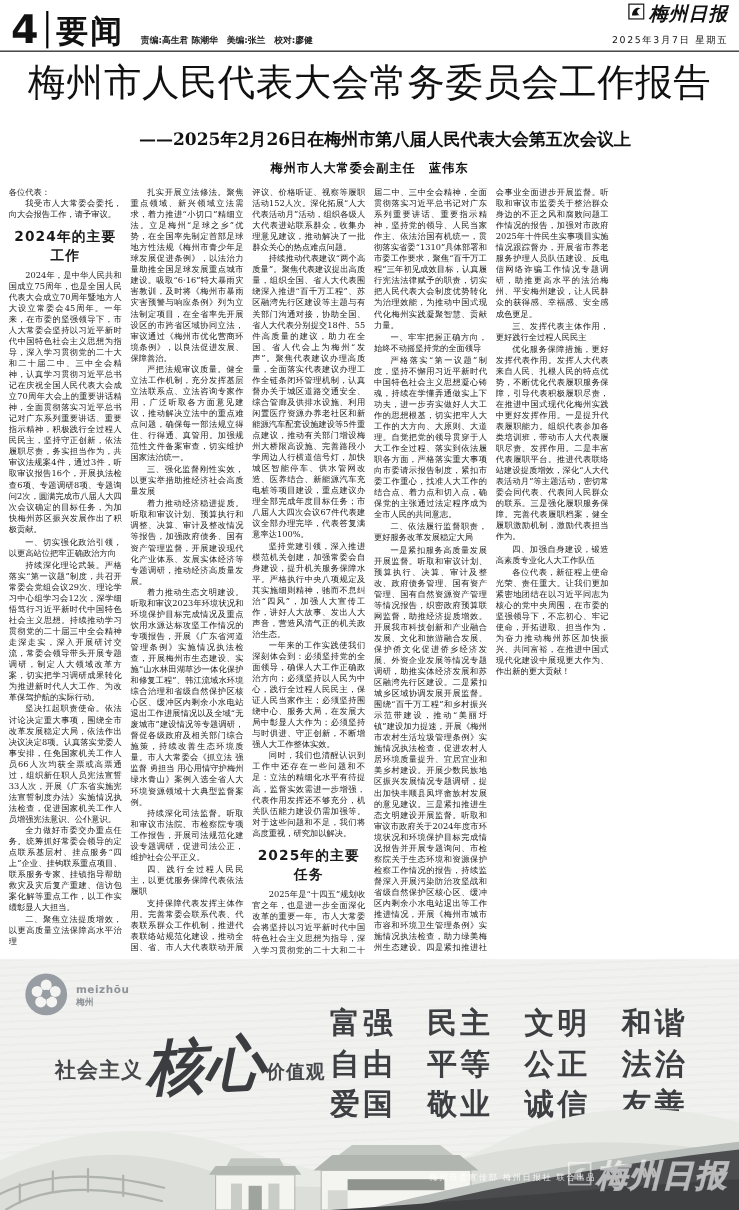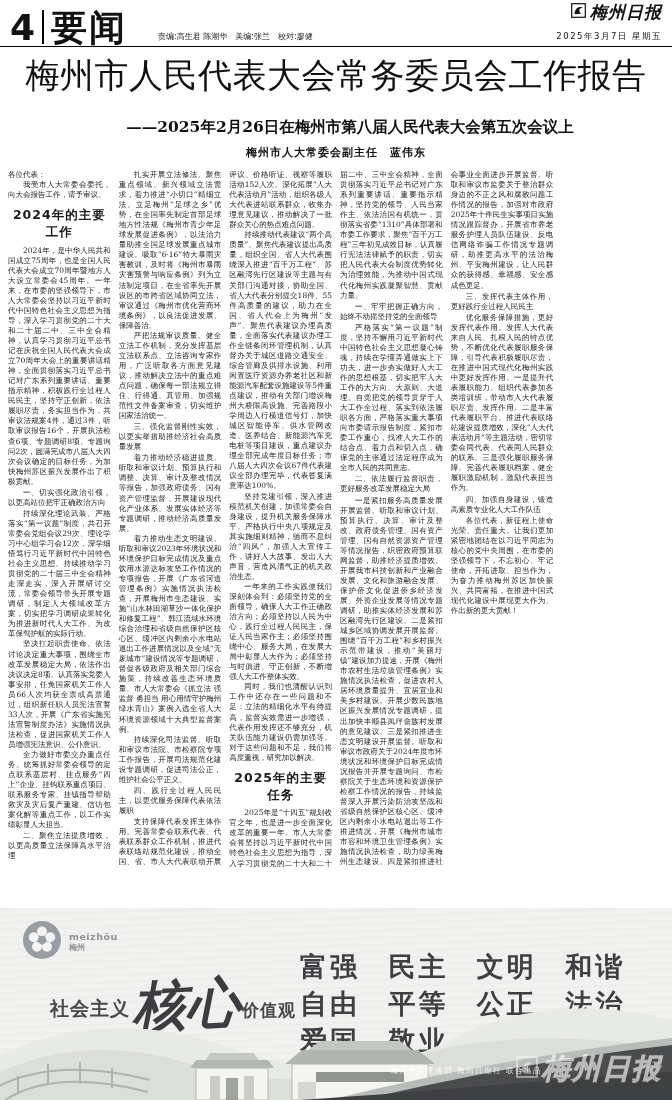--- a/index.html
+++ b/index.html
@@ -4,22 +4,22 @@
 <style>
   html,body{margin:0;padding:0;background:#fff;}
   .page{position:relative;width:672px;height:1100px;background:#fff;overflow:hidden;
         font-family:"DejaVu Sans","Liberation Sans",sans-serif;color:#111;}
   
   .hdr{position:absolute;top:0;left:0;right:0;height:47px;border-bottom:1.5px solid #000;
        display:flex;justify-content:space-between;align-items:flex-end;padding:6px 10px 2px 10px;box-sizing:border-box;}
   .hdr-left{display:flex;align-items:flex-end;gap:7px;}
   .page-num{font-size:36px;font-weight:bold;line-height:.85;}
   .hdr-bar{width:2px;height:34px;background:#000;}
-  .section-name{font-size:36px;font-weight:900;line-height:.9;letter-spacing:2px;}
-  .credits{font-size:8px;color:#222;margin:0 0 2px 24px;white-space:nowrap;}
+  .section-name{font-size:29px;font-weight:900;line-height:.9;letter-spacing:2px;font-family:Liberation Mono, monospace;}
+  .credits{font-size:8px;color:#222;margin:0 0 2px 8px;white-space:nowrap;font-weight:bold;}
   .hdr-right{text-align:right;padding-bottom:1px;}
   .masthead-row{display:flex;align-items:center;justify-content:flex-end;gap:4px;}
   .masthead-name{font-size:17px;font-weight:bold;font-style:italic;font-family:"DejaVu Serif","Liberation Serif",serif;letter-spacing:1px;}
   .hdr-date{font-size:8.5px;letter-spacing:1.5px;margin-top:7px;color:#111;}
   
   .headline{position:absolute;top:56px;left:4px;right:4px;text-align:center;
             font-size:34px;font-weight:400;letter-spacing:.5px;line-height:1.15;}
   .subtitle{position:absolute;top:117px;left:0;right:0;text-align:center;
             font-size:15.5px;font-weight:bold;font-family:"DejaVu Serif","Liberation Serif",serif;margin-left:28px;}
   .byline{position:absolute;top:145px;left:0;right:0;text-align:center;
@@ -28,21 +28,21 @@
   .body-cols{position:absolute;top:170px;left:8px;right:8px;height:704px;overflow:hidden;
              column-count:6;column-gap:8px;column-fill:auto;
              font-family:"DejaVu Serif","Liberation Serif",serif;
              font-size:7.5px;line-height:1.34;text-align:justify;color:#1a1a1a;}
   .body-cols p{margin:0;text-indent:2em;}
   .body-cols p.p0{text-indent:0;}
   .body-cols .h1{font-size:12.5px;font-weight:bold;text-align:center;margin:7px 0 5px;
                  font-family:"DejaVu Sans","Liberation Sans",sans-serif;letter-spacing:1px;}
   .body-cols .h2{font-weight:normal;margin:1px 0;text-indent:2em;}
   
-  .banner{position:absolute;left:0;right:0;bottom:0;height:192px;background:#f1f1ef;overflow:hidden;margin-top:27px;}
+  .banner{position:absolute;left:0;right:0;bottom:0;height:228px;background:#f1f1ef;overflow:hidden;margin-top:27px;}
   .banner-texture{position:absolute;inset:0;
      background:repeating-linear-gradient(178deg,rgba(0,0,0,.015) 0 2px,rgba(0,0,0,0) 2px 7px);}
   .city-logo{position:absolute;left:22px;top:12px;display:flex;align-items:center;gap:7px;}
   .city-logo-text{line-height:1.15;color:#8d9297;font-weight:bold;}
   .city-logo-py{font-size:9.5px;letter-spacing:.5px;}
   .city-logo-cn{font-size:8px;}
   .slogan{position:absolute;left:50px;top:72px;display:flex;align-items:flex-end;color:#47484b;}
   .slogan-left{font-size:19px;font-weight:bold;margin-bottom:7px;letter-spacing:1px;
                font-family:"DejaVu Serif","Liberation Serif",serif;}
   .slogan-core{font-size:54px;font-weight:900;font-style:italic;line-height:.9;margin:0 2px;

